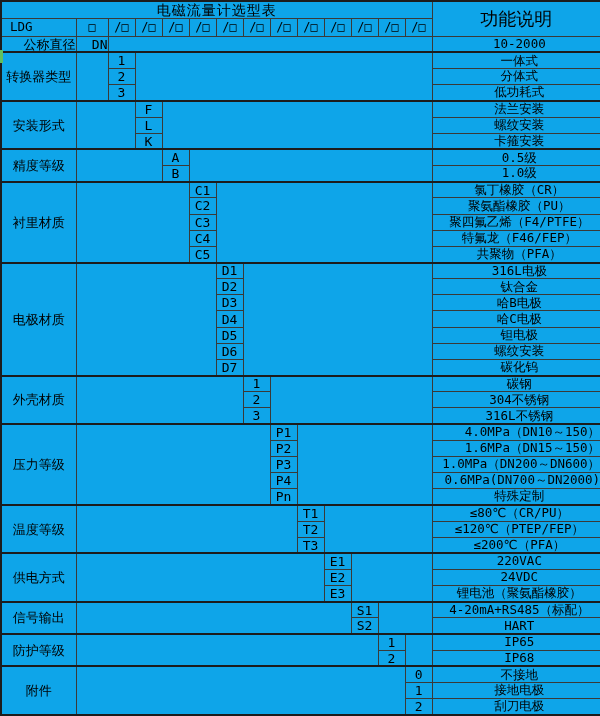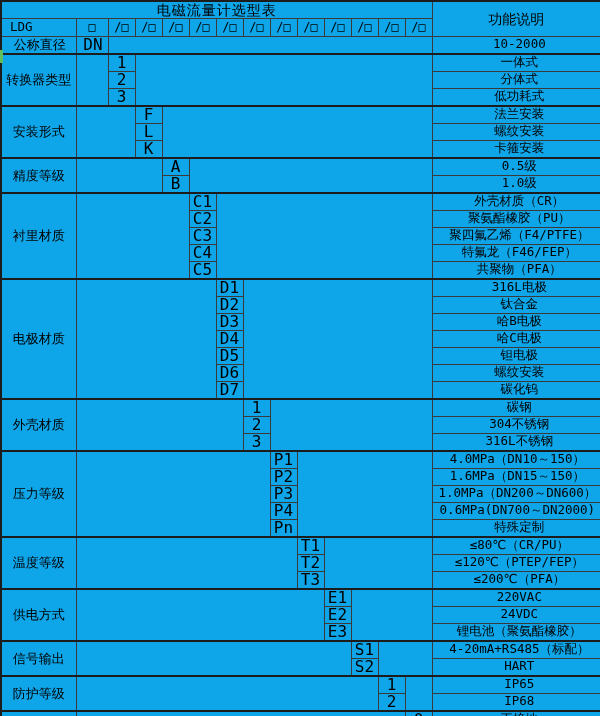--- a/index.html
+++ b/index.html
@@ -16,26 +16,26 @@
   td{
     border:1px solid #3a3a38;
     padding:0;margin:0;
     font-size:12.5px;line-height:1;
     text-align:center;vertical-align:middle;
     white-space:nowrap;overflow:hidden;
   }
   tr.b td{border-top:2px solid #1c1c1c;}
   .rh17{height:17px}.rh18{height:18px}.rh16{height:16px}
   .title{font-size:14px;letter-spacing:1px;}
-  .funchead{font-size:14px;}
+  .funchead{font-size:18px;}
   .lab{font-size:13px;}
   .desc{font-size:12.5px;padding-left:6px;}
-  .code{font-size:16px;}
+  .code{font-size:13px;}
   .boxc{font-size:12px;}
-  .alignl{text-align:center;padding-left:2px;}
+  .alignl{text-align:right;padding-left:2px;}
   .ldg{text-align:left;padding-left:8px;font-size:12.5px;}
   .green-mark{position:absolute;left:0;top:50px;width:3px;height:13px;}
 </style>
 </head>
 <body>
 
 <div class="wrap">
 <table class="sel">
 <colgroup>
   <col style="width:75px">
@@ -127,21 +127,21 @@
 <tr class="rh16">
   <td class="code">B</td>
   <td class="desc">1.0级</td>
 </tr>
 
 <tr class="rh16 b">
   <td class="lab" rowspan="5">衬里材质</td>
   <td colspan="4" rowspan="5"></td>
   <td class="code">C1</td>
   <td colspan="8" rowspan="5"></td>
-  <td class="desc">外壳材质（CR）</td>
+  <td class="desc">氯丁橡胶（CR）</td>
 </tr>
 <tr class="rh16">
   <td class="code">C2</td>
   <td class="desc">聚氨酯橡胶（PU）</td>
 </tr>
 <tr class="rh16">
   <td class="code">C3</td>
   <td class="desc">聚四氟乙烯（F4/PTFE）</td>
 </tr>
 <tr class="rh16">

